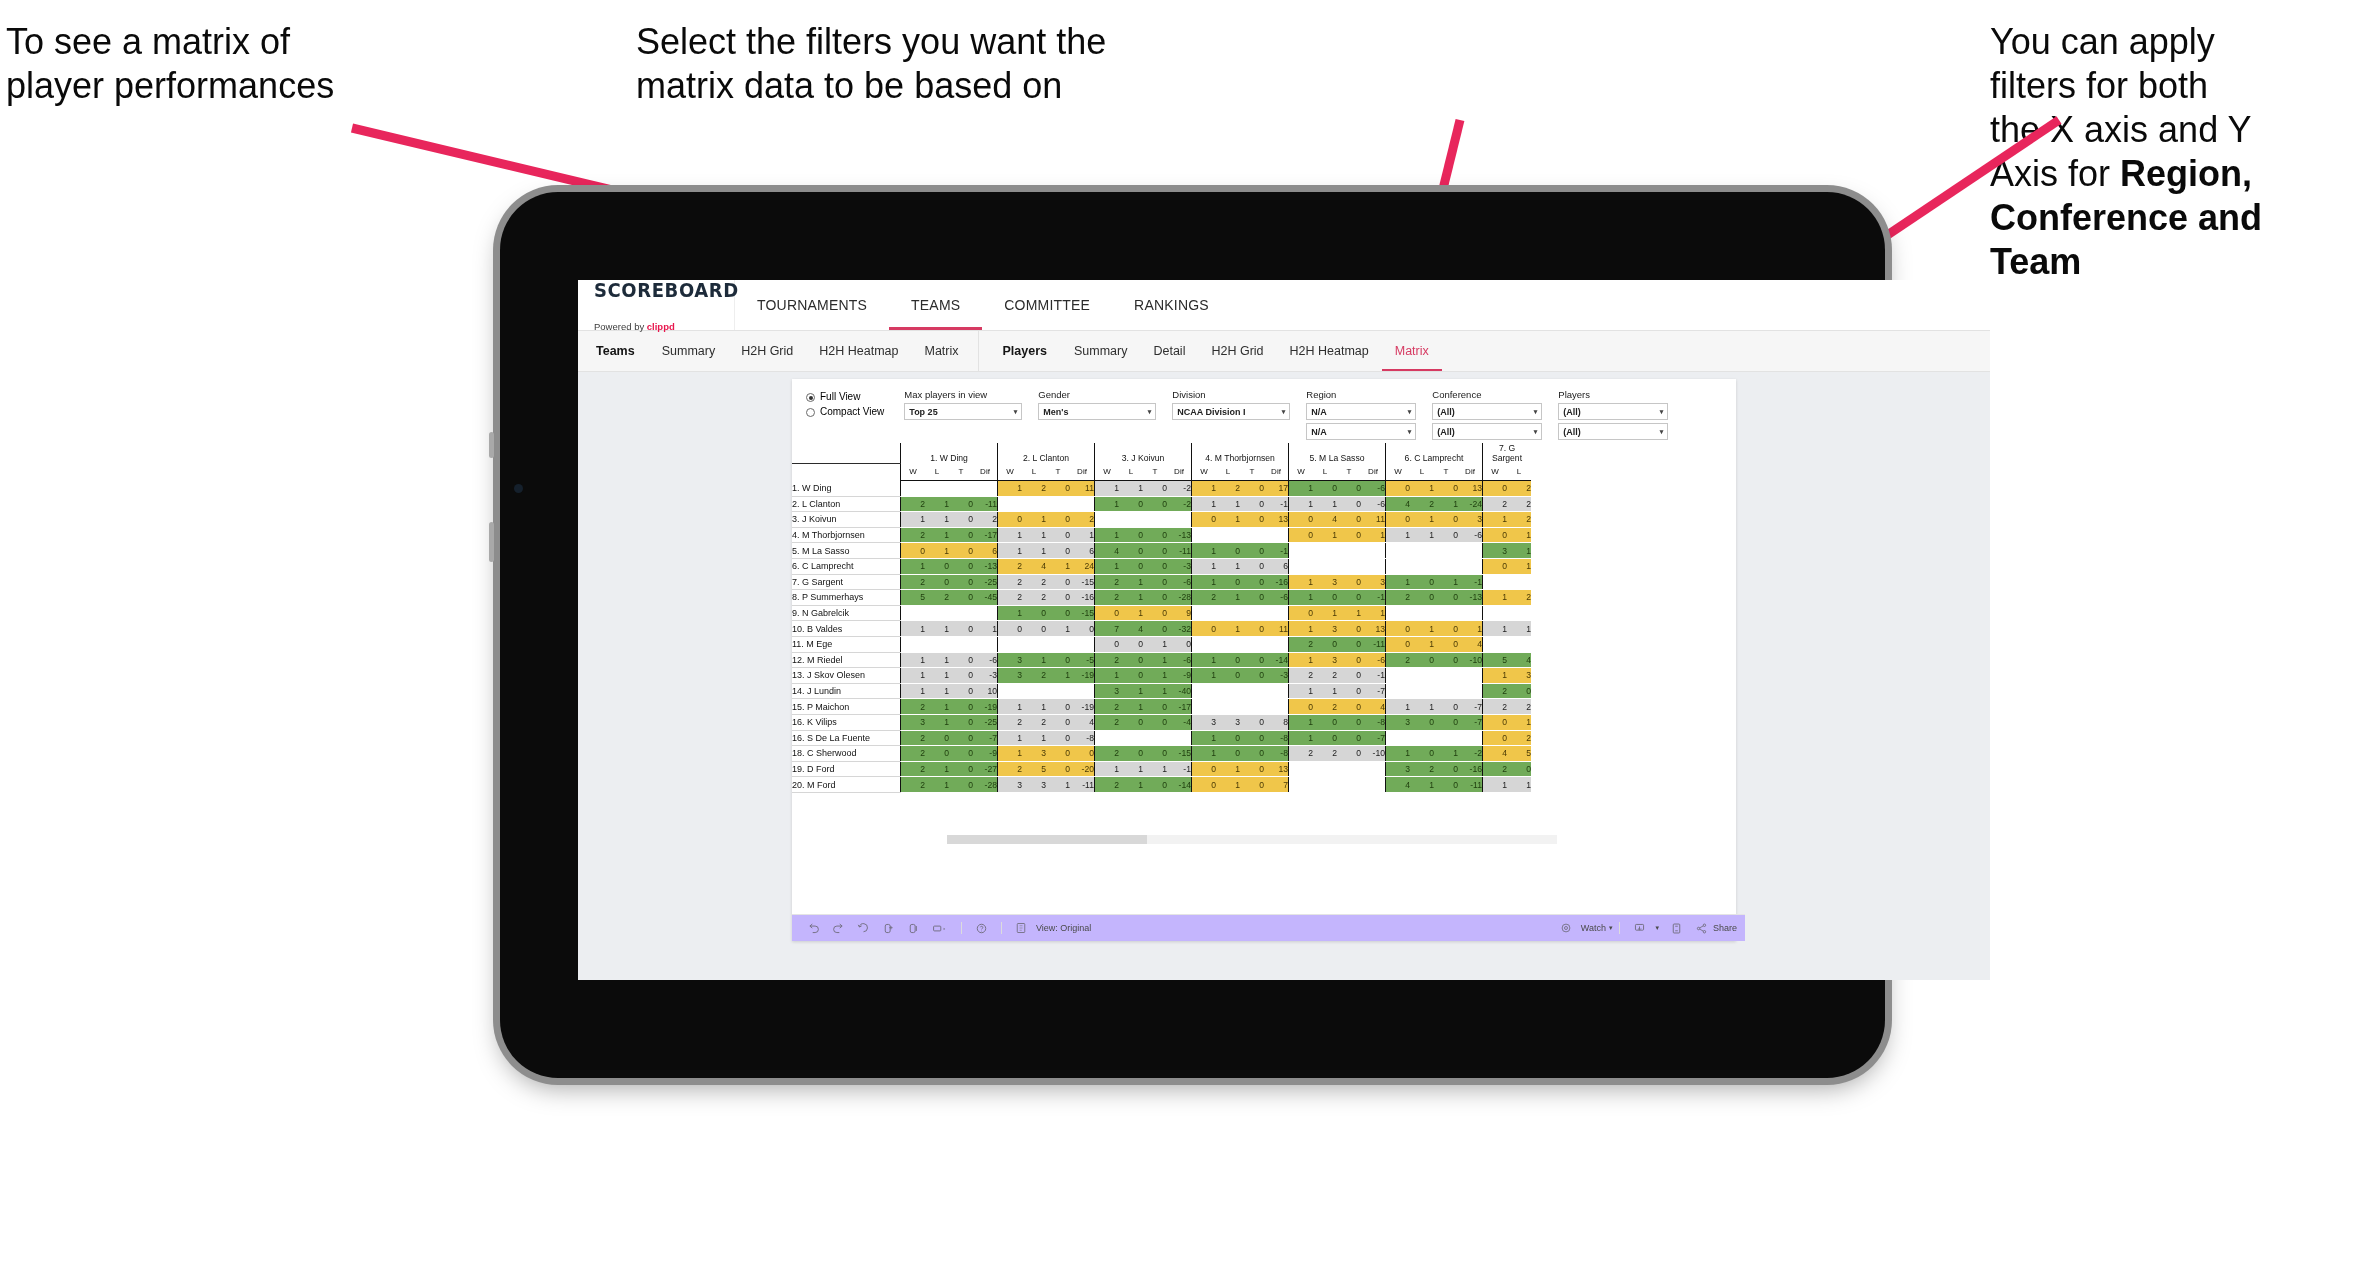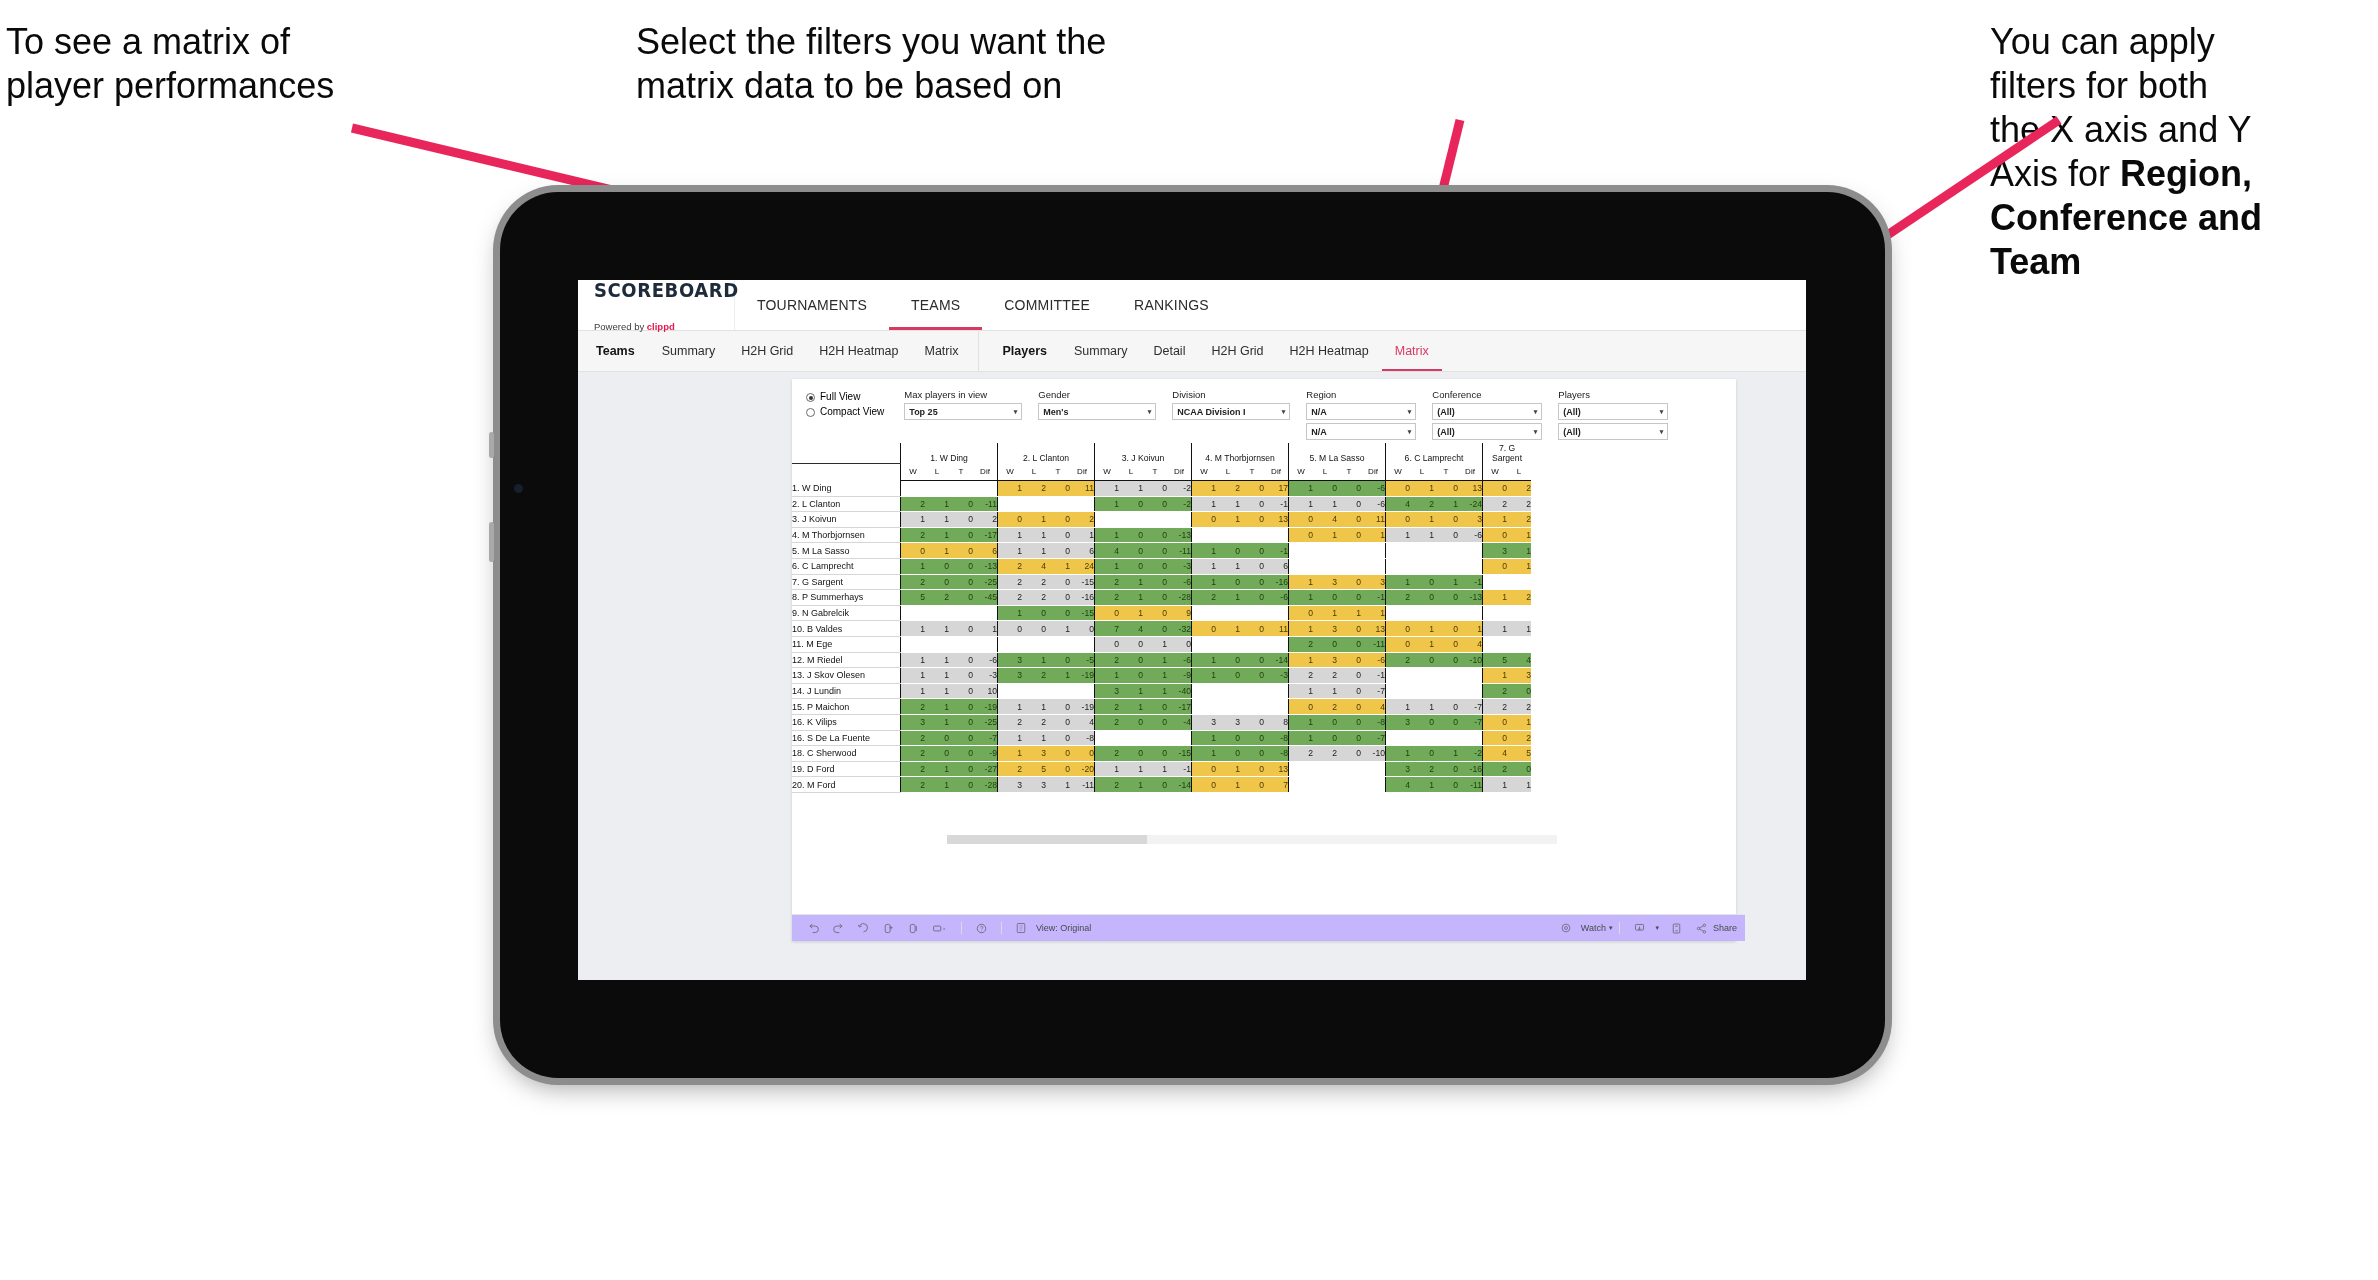--- a/index.html
+++ b/index.html
@@ -21,21 +21,21 @@
   #tablet{position:absolute;left:500px;top:192px;width:1385px;height:886px;
           background:#0b0b0b;border-radius:58px;
           box-shadow:0 0 0 7px #8d8d8d, 0 10px 26px rgba(0,0,0,.35);}
   #tablet:before{content:"";position:absolute;left:-11px;top:330px;width:5px;height:40px;
           background:#a9a9a9;border-radius:3px;}
   #tablet:after{content:"";position:absolute;left:-11px;top:240px;width:5px;height:26px;
           background:#a9a9a9;border-radius:3px;}
   #camera{position:absolute;left:14px;top:292px;width:9px;height:9px;border-radius:50%;
           background:#15202c;}
 
-  #screen{position:absolute;left:78px;top:88px;width:1228px;height:700px;background:#eceef1;
+  #screen{position:absolute;left:78px;top:88px;width:1412px;height:700px;background:#eceef1;
           overflow:hidden;}
 
   
   #topnav{height:50px;background:#fff;display:flex;align-items:stretch;
           border-bottom:1px solid #e2e2e2;}
   #brand{width:140px;display:flex;flex-direction:column;justify-content:center;
          padding-left:16px;border-right:1px solid #eee;}
   #brand .bt{font-size:20px;font-weight:700;letter-spacing:.6px;color:#1d2b3a;
              font-family:"DejaVu Sans Condensed","Liberation Sans",sans-serif;}
   #brand .bs{font-size:9.5px;color:#3b3b3b;margin-top:19px;}

